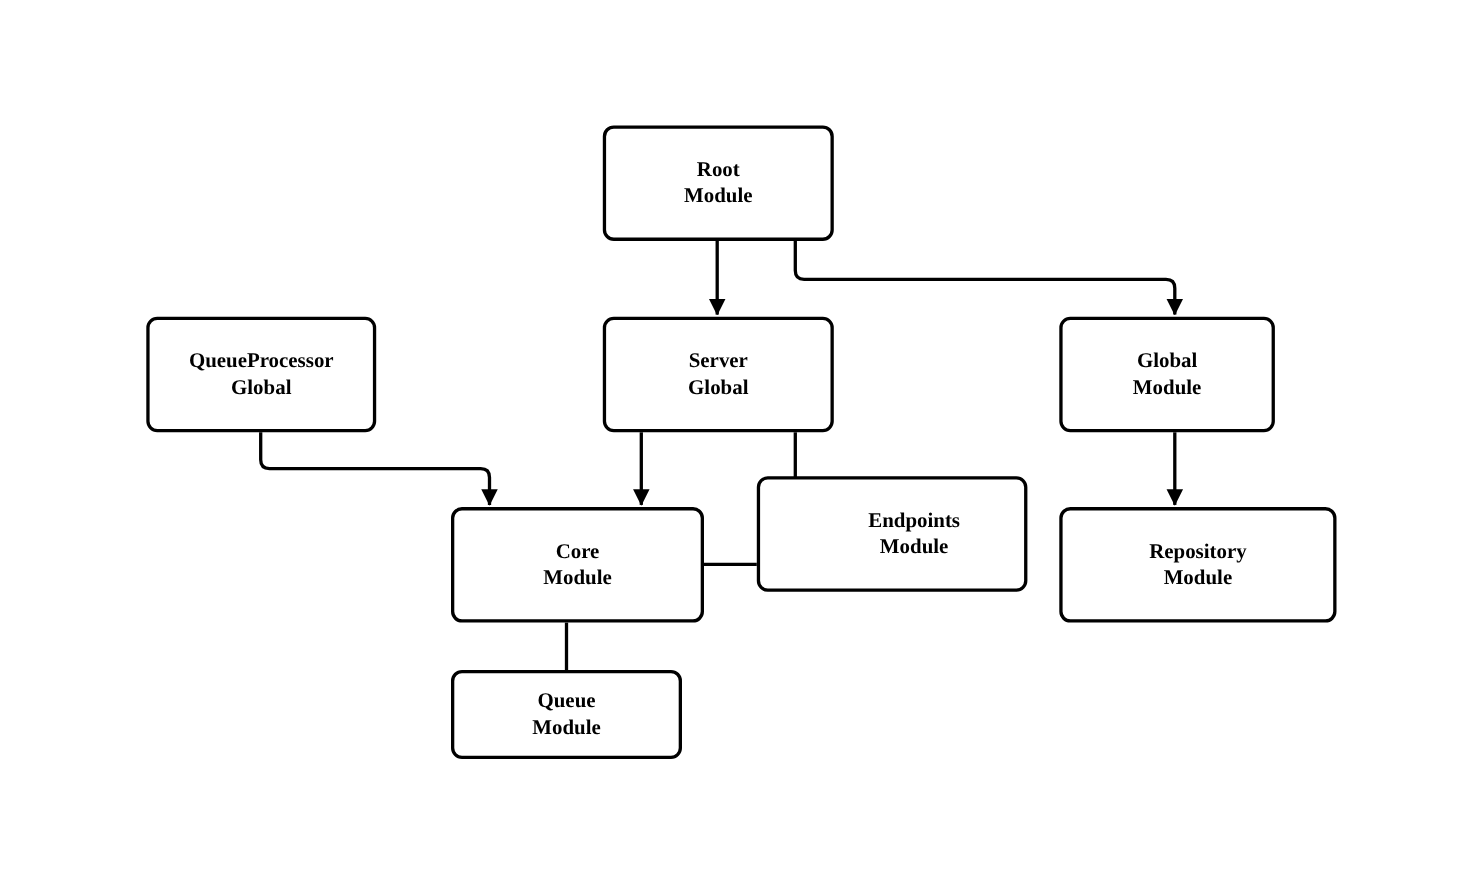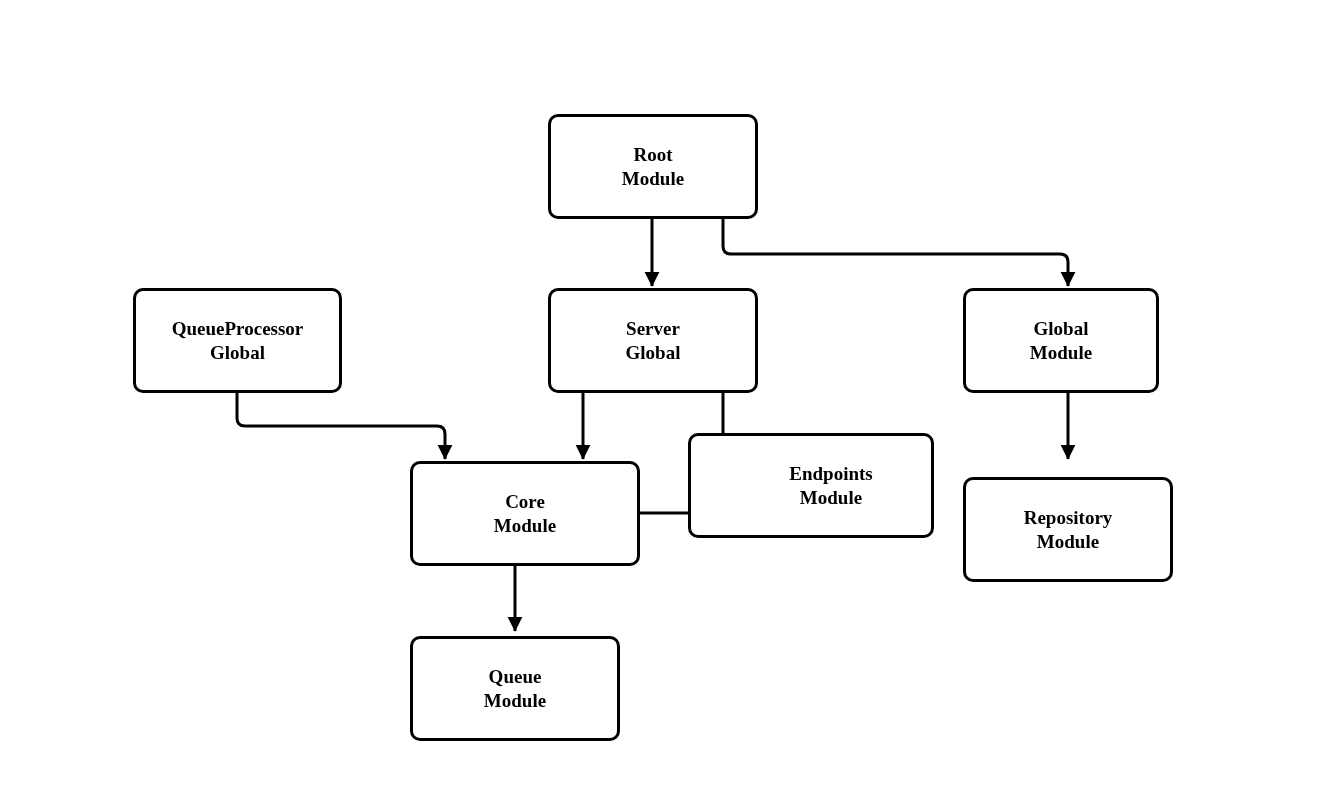--- a/index.html
+++ b/index.html
@@ -86,21 +86,21 @@
 Module</span>
     </div>
     <div class="node" style="left: 410px; top: 440px; width: 230px; height: 105px;">
       <span class="node-label">Core
 Module</span>
     </div>
     <div class="node" style="left: 688px; top: 412px; width: 246px; height: 105px; padding-left: 40px;">
       <span class="node-label">Endpoints
 Module</span>
     </div>
-    <div class="node" style="left: 963px; top: 456px; width: 210px; height: 105px;">
+    <div class="node" style="left: 963px; top: 440px; width: 252px; height: 105px;">
       <span class="node-label">Repository
 Module</span>
     </div>
-    <div class="node" style="left: 410px; top: 615px; width: 210px; height: 105px;">
+    <div class="node" style="left: 410px; top: 588px; width: 210px; height: 81px;">
       <span class="node-label">Queue
 Module</span>
     </div>
   </div>
 
 </body></html>

